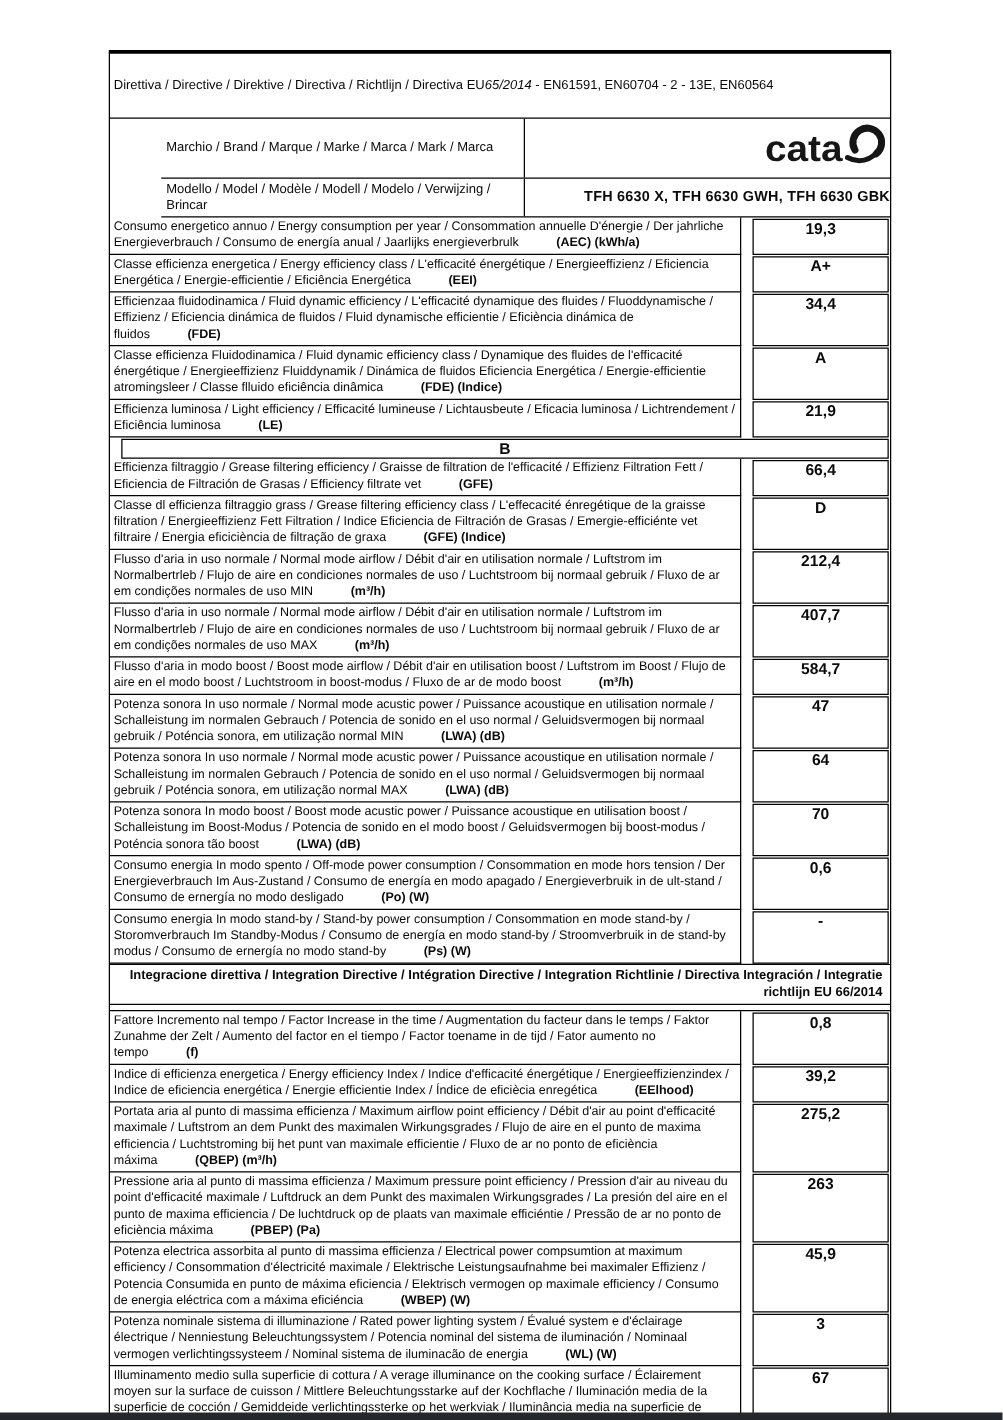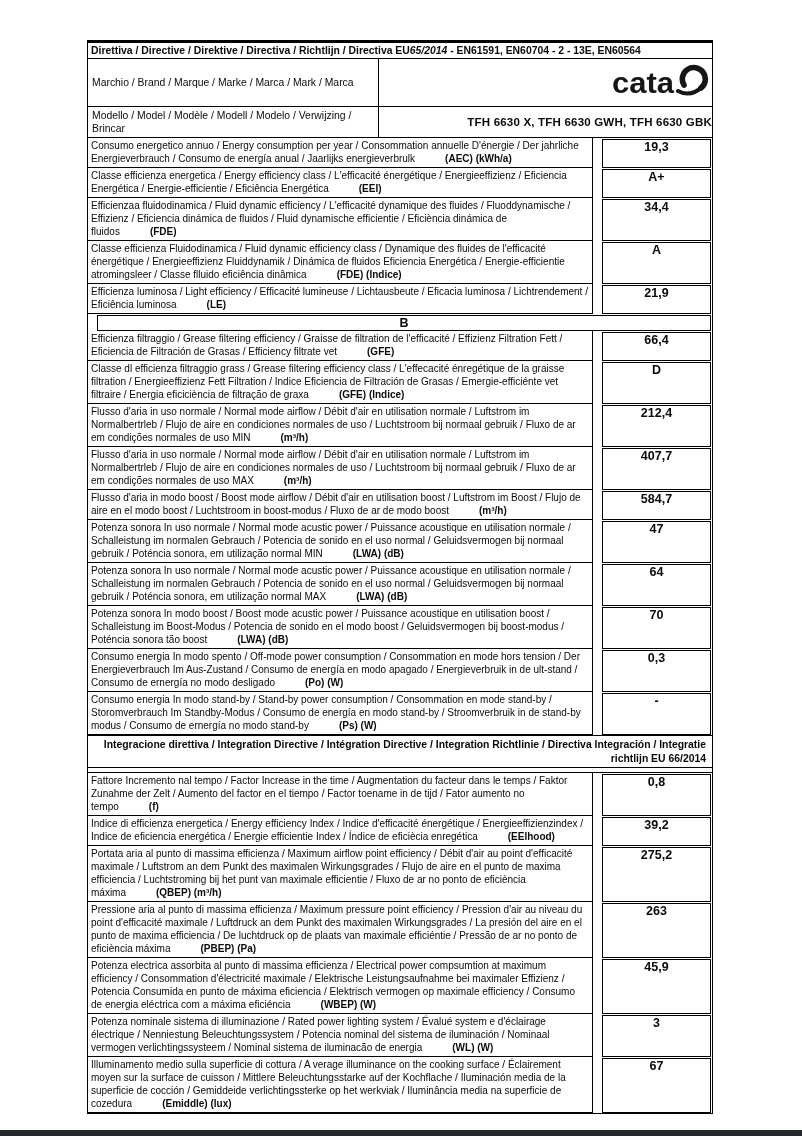--- a/index.html
+++ b/index.html
@@ -1,25 +1,25 @@
 <!DOCTYPE html>
 <html><head>
 <meta charset="utf-8">
 <style>
   * { box-sizing: border-box; margin: 0; padding: 0; }
   html, body { width: 802px; height: 1136px; background: #ffffff; overflow: hidden;
     font-family: "Liberation Sans", sans-serif; color: #0a0a0a; }
   .sheet { position: absolute; left: 87px; top: 40px; width: 626px;
     border: 1.6px solid #000; border-top-width: 3px; background: #fff; }
   
-  .title-band { border-bottom: 1.6px solid #000; font-weight: bold; font-size: 10.4px;
-    line-height: 13px; padding: 1px 3px; white-space: nowrap; }
+  .title-band { border-bottom: 1.6px solid #000; font-weight: normal; font-size: 10.4px;
+    line-height: 13px; padding: 19px 3px; white-space: nowrap; }
   .title-band .it { font-style: italic; }
   
-  .hdr-row { display: flex; border-bottom: 1.8px solid #000; }
+  .hdr-row { display: flex; border-bottom: 1.8px solid #000; margin-left: 41px; }
   .hdr-row .hlbl { width: 291px; border-right: 1.8px solid #000; padding: 2px 4px;
     font-size: 10.4px; line-height: 13px; display: flex; flex-direction: column; justify-content: center; }
   .hdr-row .hval { flex: 1; display: flex; align-items: center; justify-content: flex-end; }
   .brand-row { min-height: 48px; }
   .model-row { min-height: 23px; }
   .model-row .hval { font-size: 11.5px; font-weight: 600; letter-spacing: 0.2px; }
   .logo { display: flex; align-items: center; gap: 2px; }
   .logo .word { font-size: 31px; font-weight: bold; letter-spacing: 0px; color: #161616;
     line-height: 30px; transform: scaleY(0.95); }
   
@@ -208,21 +208,21 @@
       <span>70</span>
     </div>
   </div>
 
   <div class="row">
     <div class="lbl">
       <span class="txt">Consumo energia In modo spento / Off-mode power consumption / Consommation en mode hors tension / Der Energieverbrauch Im Aus-Zustand / Consumo de energía en modo apagado / Energieverbruik in de ult-stand / Consumo de ernergía no modo desligado</span><span class="code">(Po) (W)</span>
     </div>
     <div class="gut"></div>
     <div class="val">
-      <span>0,3</span>
+      <span>0,6</span>
     </div>
   </div>
 
   <div class="row">
     <div class="lbl">
       <span class="txt">Consumo energia In modo stand-by / Stand-by power consumption / Consommation en mode stand-by / Storomverbrauch Im Standby-Modus / Consumo de energía en modo stand-by / Stroomverbruik in de stand-by modus / Consumo de ernergía no modo stand-by</span><span class="code">(Ps) (W)</span>
     </div>
     <div class="gut"></div>
     <div class="val">
       <span>-</span>

